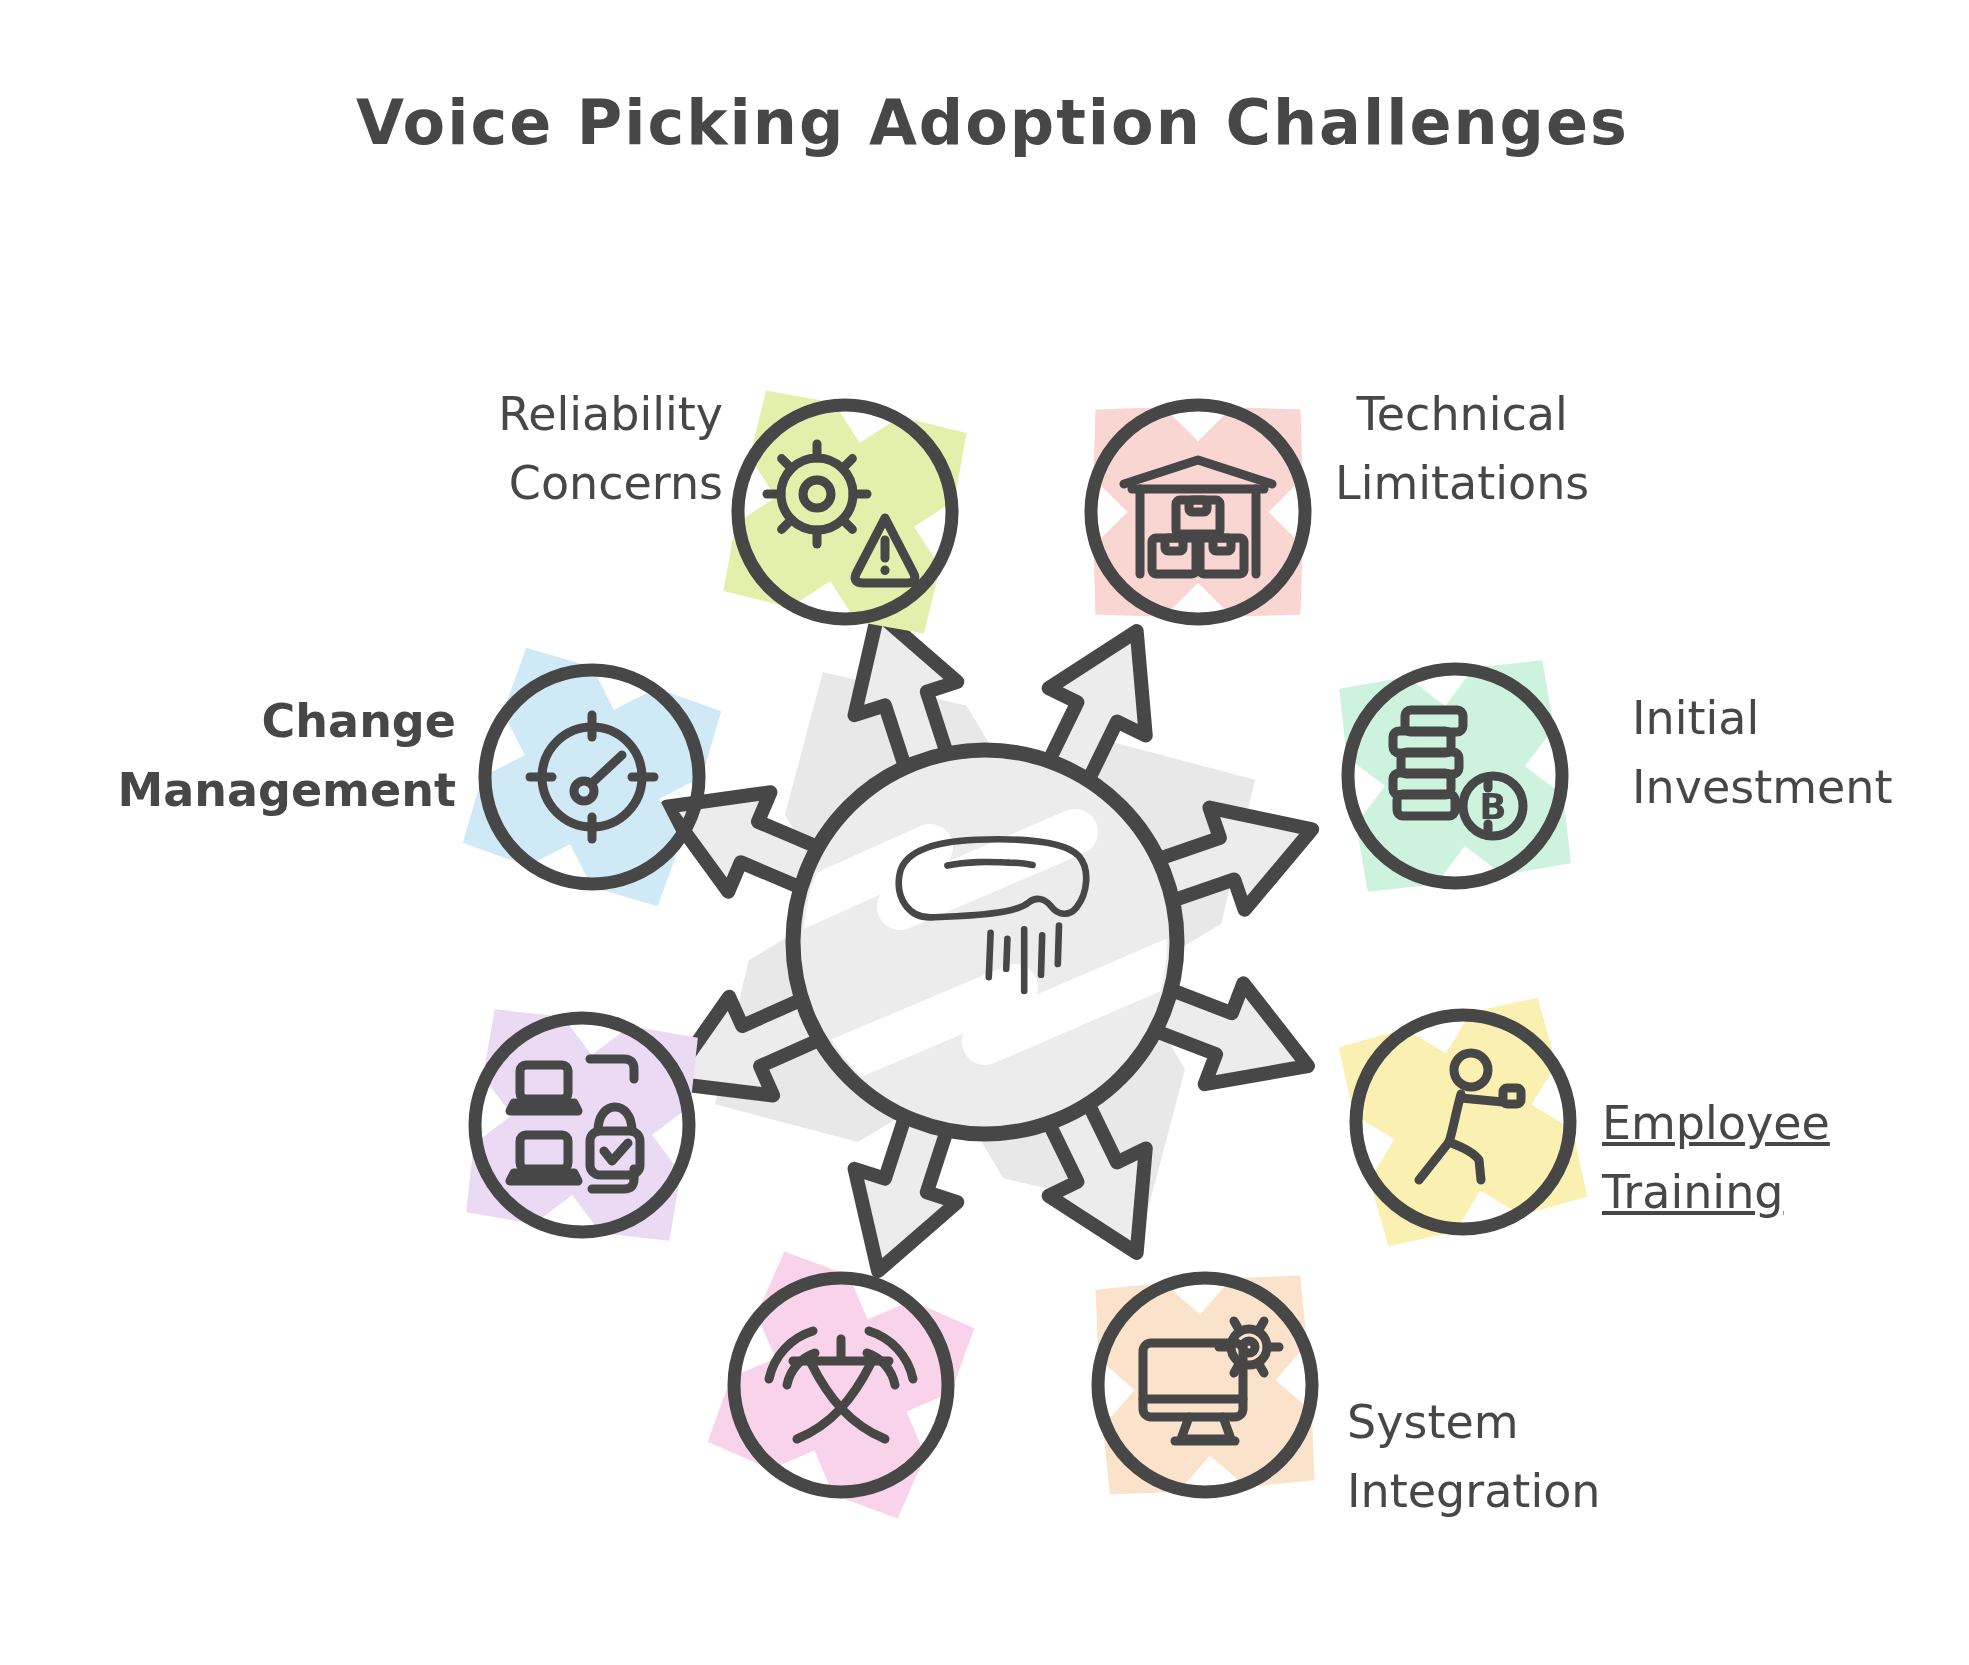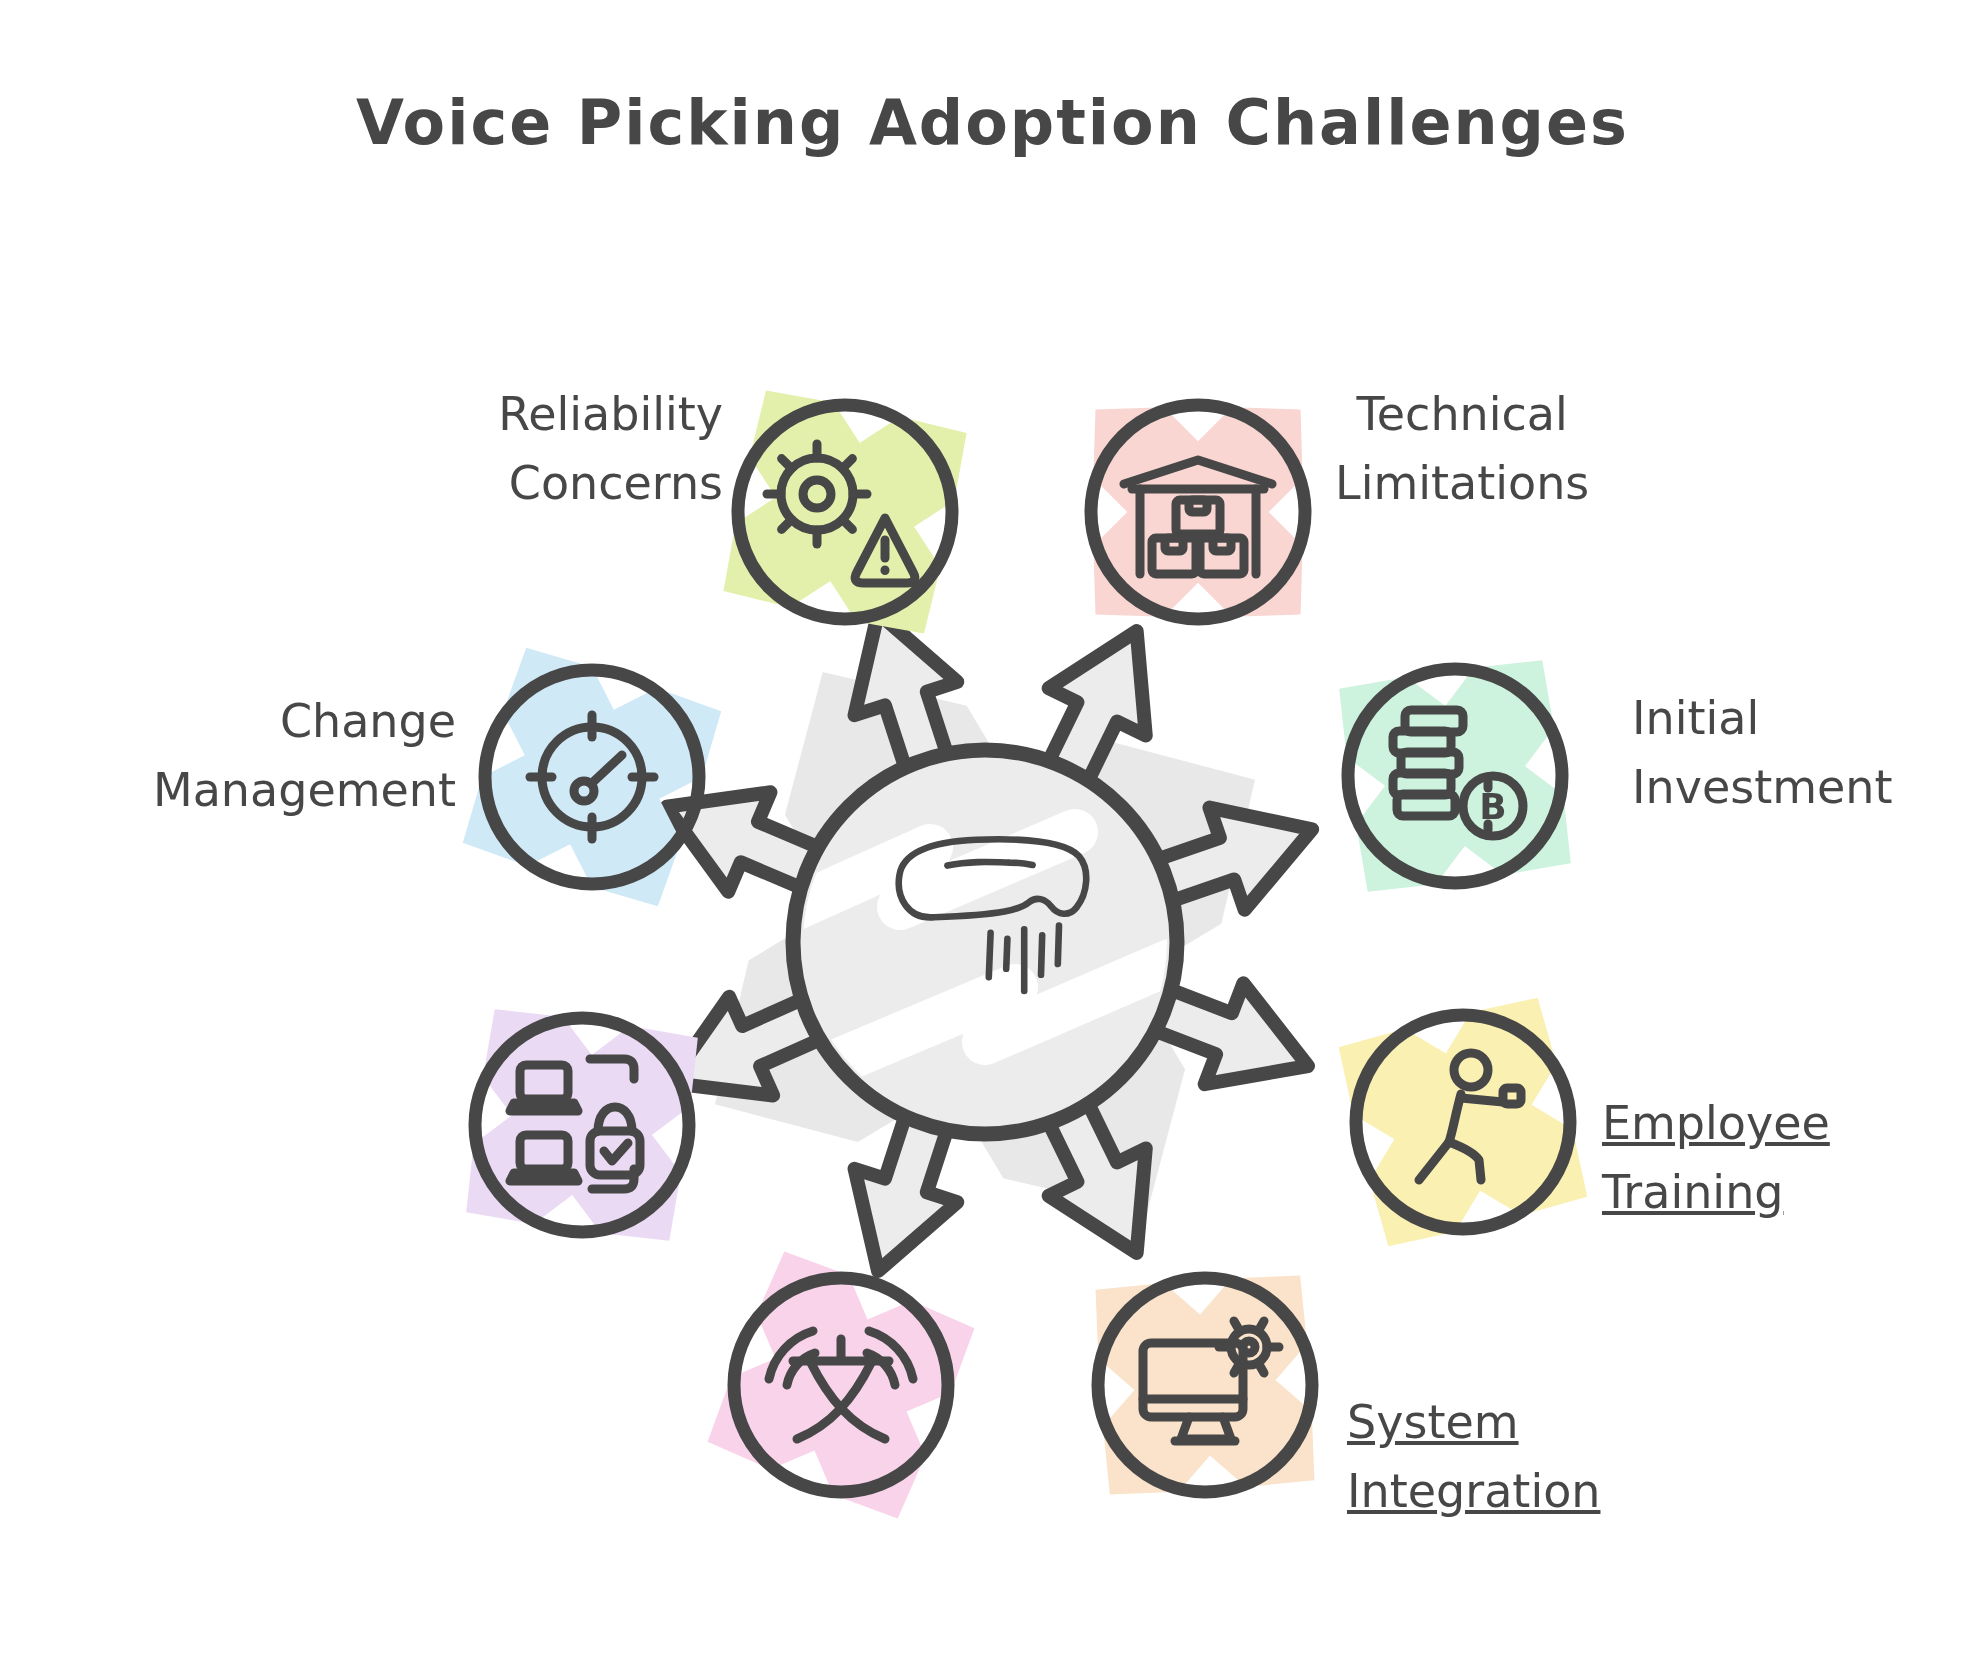--- a/index.html
+++ b/index.html
@@ -133,21 +133,21 @@
     <g class="ic">
       <circle r="50"></circle>
       <line x1="0" y1="-62" x2="0" y2="-40"></line>
       <line x1="0" y1="40" x2="0" y2="62"></line>
       <line x1="-62" y1="0" x2="-40" y2="0"></line>
       <line x1="40" y1="0" x2="62" y2="0"></line>
       <circle cx="-8" cy="14" r="10"></circle>
       <line x1="0" y1="6" x2="30" y2="-22" stroke-width="14"></line>
     </g>
   </svg>
-  <div class="label al-r" style="right:1529px; top:687px;">Change
+  <div class="label al-r" style="right:1529px; top:687px;font-weight:bold;">Change
 Management</div>
 
   <svg class="node-svg" style="left:1285px; top:606px;" viewBox="-170 -170 340 340">
     <g transform="rotate(-8)">
       <polygon points="-145,0 -98,-50 98,-50 145,0 98,50 -98,50" transform="rotate(45)" fill="#cdf2de"></polygon>
       <polygon points="-145,0 -98,-50 98,-50 145,0 98,50 -98,50" transform="rotate(-45)" fill="#cdf2de"></polygon>
     </g>
     <circle class="ring" r="107"></circle>
     <g class="ic">
       <rect x="-50" y="-66" width="58" height="22" rx="6"></rect>
@@ -241,16 +241,16 @@
         <circle r="6" stroke-width="8"></circle>
         <line x1="18" y1="0" x2="30" y2="0" stroke-width="12"></line>
         <line x1="9" y1="15.6" x2="15" y2="26" stroke-width="12"></line>
         <line x1="-9" y1="15.6" x2="-15" y2="26" stroke-width="12"></line>
         <line x1="-18" y1="0" x2="-30" y2="0" stroke-width="12"></line>
         <line x1="-9" y1="-15.6" x2="-15" y2="-26" stroke-width="12"></line>
         <line x1="9" y1="-15.6" x2="15" y2="-26" stroke-width="12"></line>
       </g>
     </g>
   </svg>
-  <div class="label al-l" style="left:1347px; top:1388px;text-decoration:underline;">System
+  <div class="label al-l" style="left:1347px; top:1388px;">System
 Integration</div>
 
 </div>
 
 </body></html>

